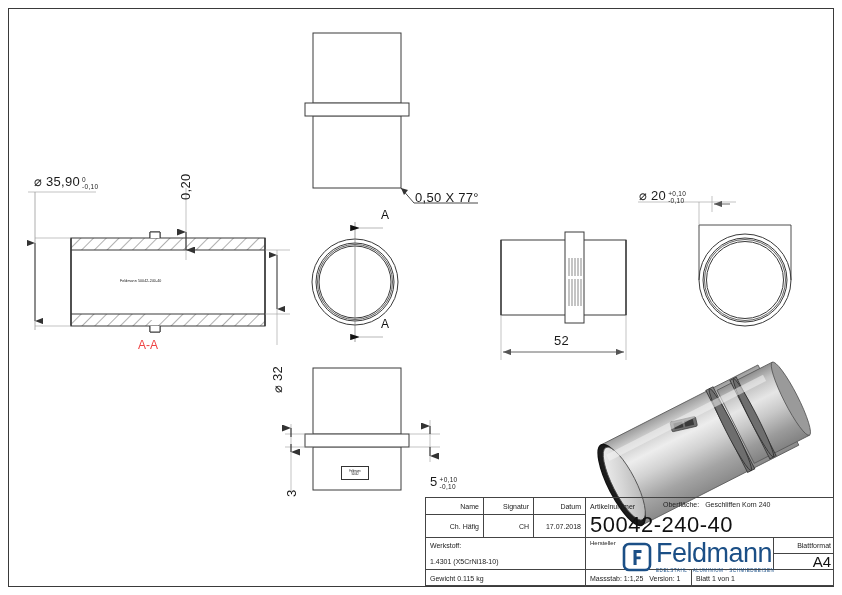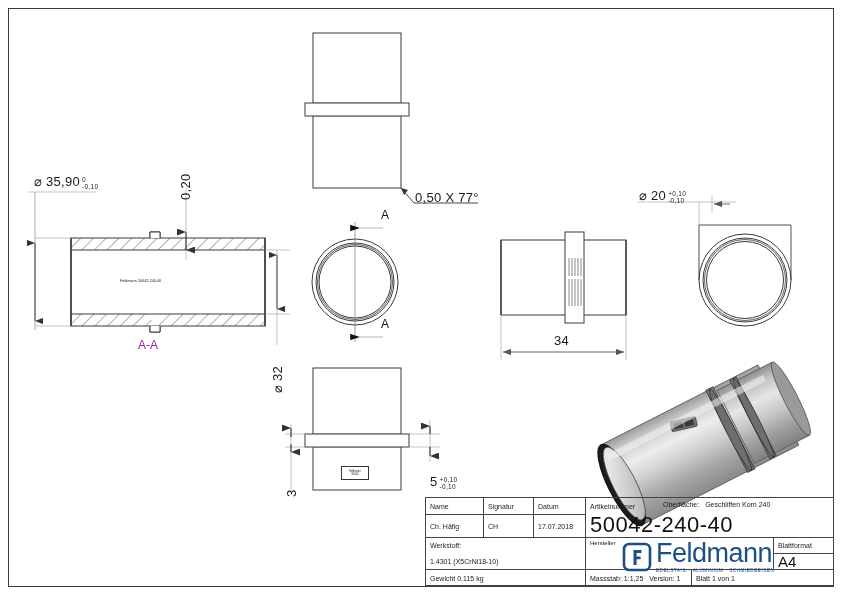--- a/index.html
+++ b/index.html
@@ -57,21 +57,21 @@
     box-sizing: border-box;
     border-right: 1px solid #444;
     border-bottom: 1px solid #444;
     font-size: 7px;
     color: #222;
     padding: 2px 4px;
     display: flex;
     align-items: center;
     overflow: hidden;
   }
-  .tb-cell.center { justify-content: flex-start; }
+  .tb-cell.center { justify-content: flex-end; }
   .artnum {
     font-size: 22px;
     color: #111;
     letter-spacing: 0.5px;
   }
   .a4 { font-size: 15px; color: #111; }
   .logo-wrap {
     position: absolute;
     display: flex;
     align-items: center;
@@ -102,21 +102,21 @@
     border: 0.7px solid #333;
     background: #fff;
     display: flex;
     flex-direction: column;
     align-items: center;
     justify-content: center;
     font-size: 2.6px;
     color: #111;
     line-height: 1.25;
   }
-  .seclabel { font-size: 12px; color: #a21caf; }
+  .seclabel { font-size: 12px; color: #ef4444; }
   .arrowlabel { font-size: 12px; color: #111; }
 </style>
 </head>
 <body>
 
 <div id="sheet">
 
   <div id="border"></div>
 
   <svg class="layer" viewBox="0 0 842 595">
@@ -352,21 +352,21 @@
   <div class="dimtext arrowlabel" style="left:381px; top:208px;">A</div>
   <div class="dimtext arrowlabel" style="left:381px; top:317px;">A</div>
 
   <div class="engrave" style="left:120px; top:279px;">Feldmann 50042-240-40</div>
 
   <div class="engrave-box" style="left:341px; top:466px; width:26px; height:12px;">
     <span>Feldmann</span>
     <span>50042</span>
   </div>
 
-  <div class="dimtext main-dim" style="left:554px; top:333px;">34</div>
+  <div class="dimtext main-dim" style="left:554px; top:333px;">52</div>
 
   <div class="dimtext main-dim" style="left:639px; top:188px;">
     <span>⌀</span>&nbsp;<span>20</span><span class="tol"><span style="display:block">+0,10</span><span style="display:block">-0,10</span></span>
   </div>
 
   <div class="dimtext main-dim" style="left:430px; top:474px;">
     <span>5</span><span class="tol"><span style="display:block">+0,10</span><span style="display:block">-0,10</span></span>
   </div>
 
   <div class="dimtext main-dim rot90" style="left:284px; top:497px;">3</div>

